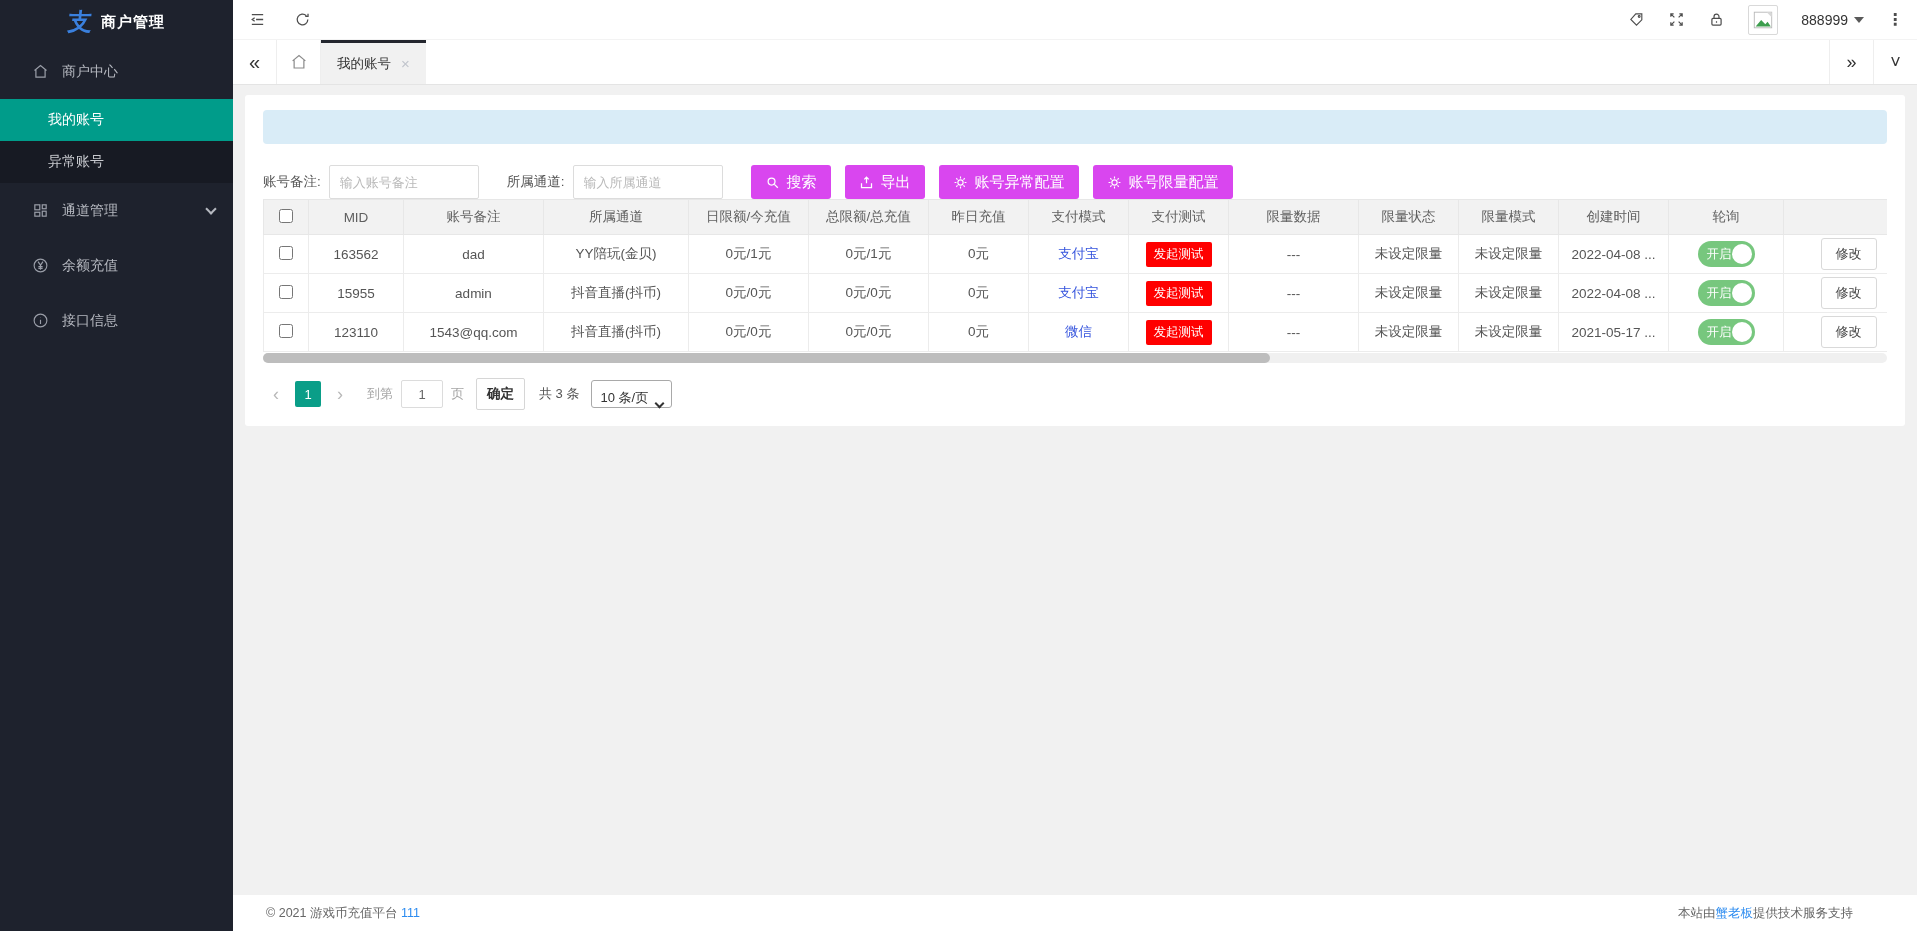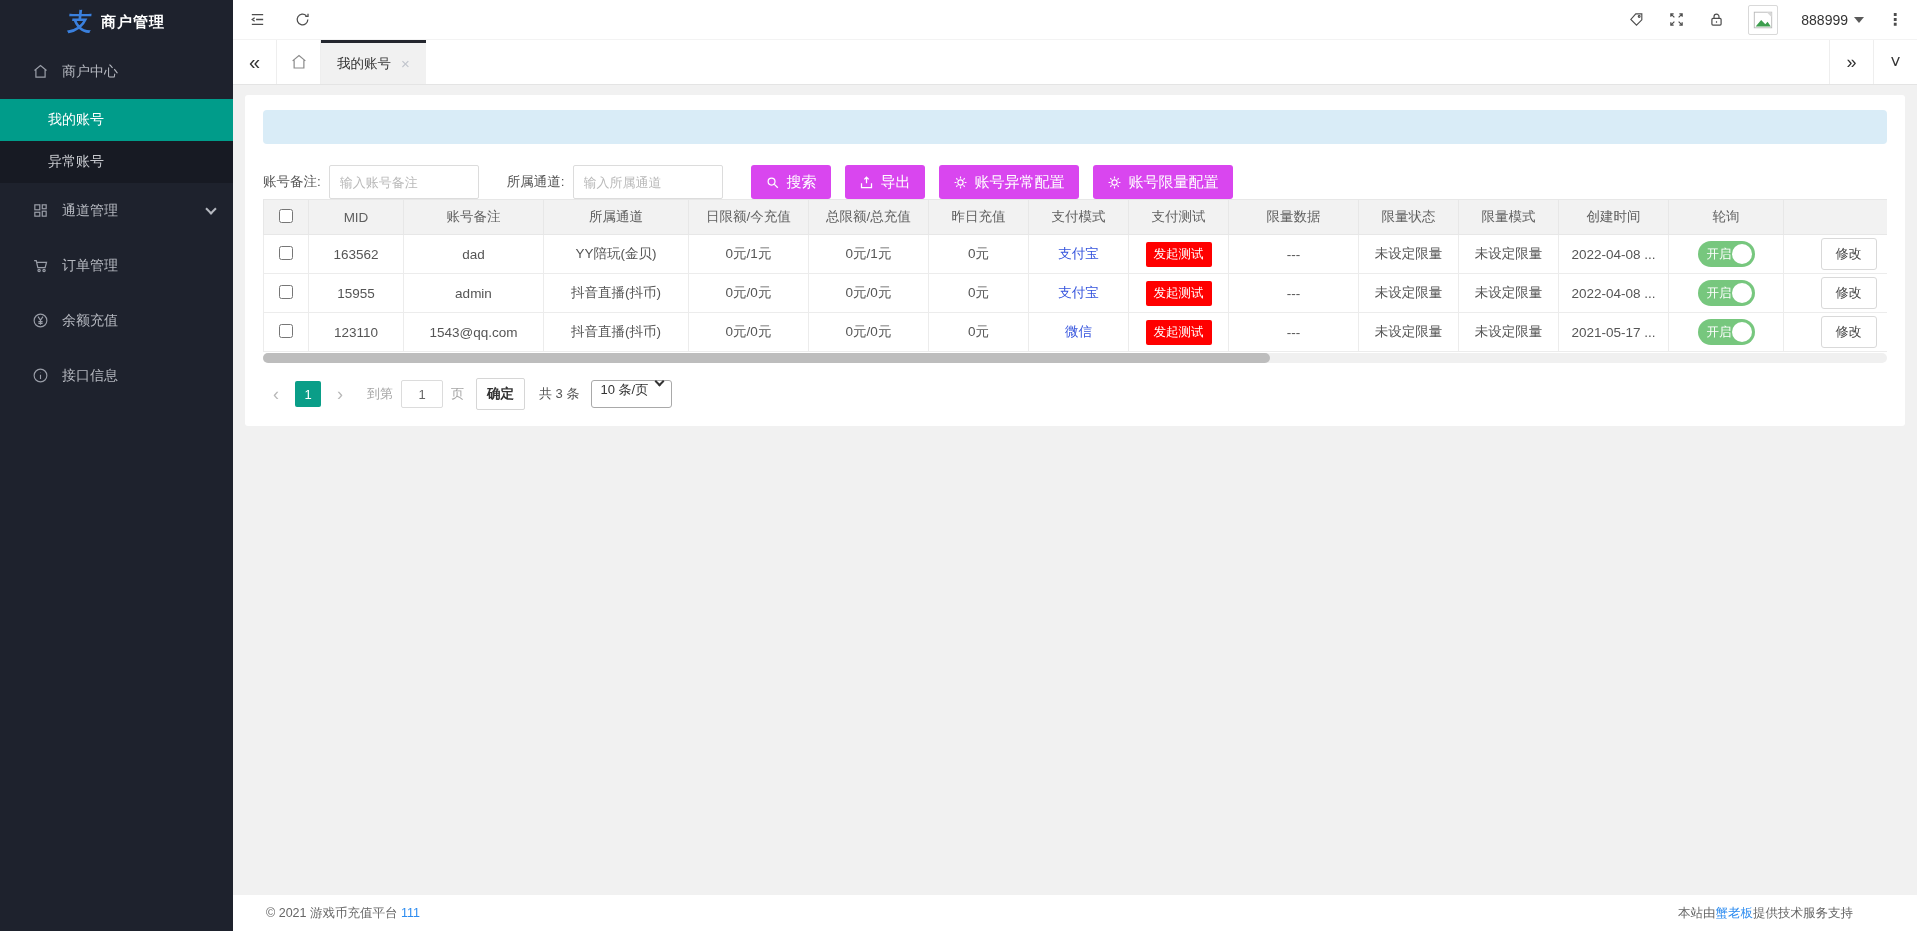--- a/index.html
+++ b/index.html
@@ -90,21 +90,21 @@
     font-size:18px; cursor:pointer; }
   .pg-page { width:26px; height:26px; display:flex; align-items:center; justify-content:center; background:#0a9e88;
     color:#fff; border-radius:2px; font-size:13px; margin:0 6px; cursor:pointer; }
   .pg-goto { color:#a6a6a6; margin-left:14px; }
   .pg-input { width:42px; height:28px; border:1px solid #dcdcdc; border-radius:2px; text-align:center; font-size:13px;
     color:#666; margin:0 8px; outline:none; font-family:inherit; }
   .pg-unit { color:#a6a6a6; }
   .btn-confirm { margin-left:12px; background:#fff; border:1px solid #d6d6d6; border-radius:2px; padding:6px 10px;
     font-size:13.5px; font-weight:bold; color:#333; cursor:pointer; font-family:inherit; }
   .pg-total { margin-left:14px; color:#555; }
-  .pg-size { margin-left:12px; height:28px; border:1px solid #a9a9a9; border-radius:3px; display:flex; align-items:flex-start;
+  .pg-size { margin-left:12px; height:28px; border:1px solid #a9a9a9; border-radius:3px; display:flex; align-items:flex-end;
     padding:0 8px; gap:8px; color:#333; cursor:pointer; background:#fff; }
   .pg-size .sel-arrow { width:7px; height:7px; border-right:2px solid #333; border-bottom:2px solid #333; transform:rotate(45deg); margin-top:-3px; }
 
   
   .footer { height:36px; background:#ffffff; display:flex; align-items:center; justify-content:space-between;
     padding:0 64px 0 33px; font-size:12.5px; color:#666; }
   .footer a, .link-blue { color:#2d8cf0; text-decoration:none; cursor:pointer; }
 </style>
 </head>
 <body>
@@ -133,28 +133,20 @@
       </div>
       <div class="menu-item">
         <svg viewBox="0 0 24 24" fill="none" stroke-width="1.7">
             <rect x="4" y="4" width="7" height="7"></rect>
             <rect x="14.5" y="4" width="5.5" height="5.5"></rect>
             <rect x="4" y="14.5" width="7" height="5.5"></rect>
             <rect x="14.5" y="13" width="5.5" height="7"></rect>
           </svg>
         <span>通道管理</span>
         <span class="arrow down"></span>
-      </div>
-      <div class="menu-item">
-        <svg viewBox="0 0 24 24" fill="none" stroke-width="1.7">
-            <path d="M3 5h3l2.2 10h10.3l2-7.5H7"></path>
-            <circle cx="10" cy="19" r="1.6"></circle>
-            <circle cx="17" cy="19" r="1.6"></circle>
-          </svg>
-        <span>订单管理</span>
       </div>
       <div class="menu-item">
         <svg viewBox="0 0 24 24" fill="none" stroke-width="1.6">
             <circle cx="12" cy="12" r="9"></circle>
             <path d="M8.5 6.5 12 11.5l3.5-5M12 11.5V18M9 13.5h6M9 16h6"></path>
           </svg>
         <span>余额充值</span>
       </div>
       <div class="menu-item">
         <svg viewBox="0 0 24 24" fill="none" stroke-width="1.6">

